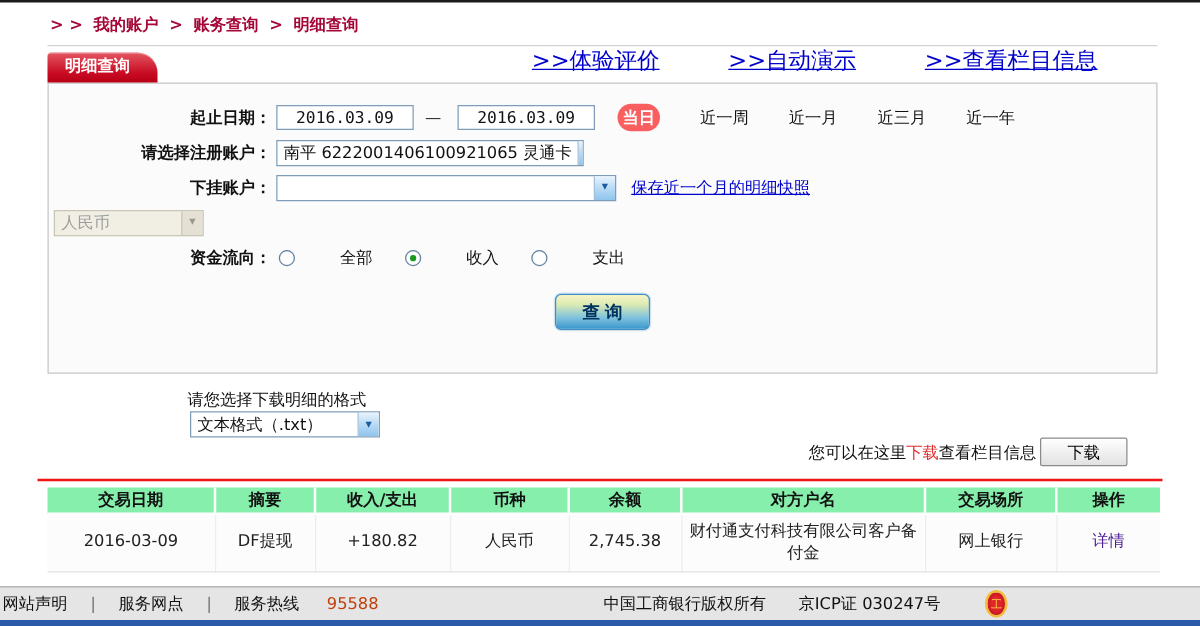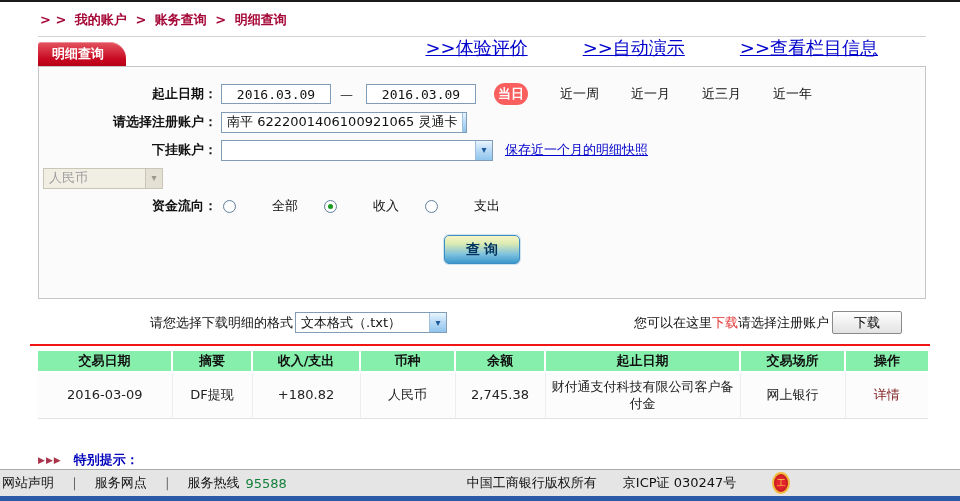--- a/index.html
+++ b/index.html
@@ -77,21 +77,21 @@
   .qbtn-row { margin-top:18px; text-align:center; }
   .query-btn {
     display:inline-block; width:76px; height:29px; line-height:27px;
     border:1px solid #3d8ec4; border-radius:5px;
     background:linear-gradient(180deg,#f7f4c6 0%,#dcebb2 28%,#7dc1de 68%,#3b98cb 100%);
     color:#00335f; font-weight:bold; font-size:14px; text-align:center; cursor:pointer;
     box-shadow:0 0 0 1px #cfe3ef;
   }
 
   
-  .dl-row { margin:12px 58px 0 150px; display:flex; align-items:center; font-size:13px; }
+  .dl-row { margin:12px 58px 0 150px; display:flex; font-size:13px;flex-direction:column; }
   .sel.w4 { width:152px; margin-left:2px; }
   .dl-right { margin-left:auto; display:flex; align-items:center; }
   .dl-red { color:#e03030; }
   .dl-btn {
     width:70px; height:23px; margin-left:3px; text-align:center; font-size:13px;
     background:linear-gradient(180deg,#ffffff,#e2e2e2); border:1px solid #8a8a8a;
     border-radius:2px; cursor:pointer;
   }
 
   .red-divider { margin:10px 30px 0 30px; border-top:2px solid #f01414; }
@@ -101,38 +101,38 @@
   table.detail th {
     background:#86efac; height:21px; font-weight:bold; color:#111;
     border-right:2px solid #fff; border-bottom:2px solid #fff;
   }
   table.detail td {
     height:46px; background:#fcfcfc; color:#222; padding:2px 6px;
     border-right:1px solid #ededed; border-bottom:1px solid #e2e2e2; line-height:1.35;
   }
   table.detail th:last-child, table.detail td:last-child { border-right:none; }
   td.amount { color:#d40000; }
-  td.action a { color:#7f1d1d; cursor:pointer; }
+  td.action a { color:#4c1d95; cursor:pointer; }
 
   
   .notice { margin:32px 0 0 38px; }
   .notice-head { display:flex; align-items:center; gap:12px; }
   .notice-arrows { color:#a8334a; font-size:9px; letter-spacing:1px; }
   .notice-title { color:#0000bb; font-weight:bold; font-size:13px; }
   .notice-item { margin:7px 0 0 18px; font-size:13px; color:#111; }
 
   
   .footer {
     position:absolute; left:0; right:0; bottom:5px; height:27px;
     background:#e5e5e5; border-top:1px solid #ababab;
     display:flex; align-items:center; font-size:13px; padding-left:2px;
   }
   .footer .fsep { margin:0 14px; color:#444; }
   .footer a { color:#111; cursor:pointer; }
-  .hotline-num { color:#15803d; margin-left:6px; }
+  .hotline-num { color:#c2410c; margin-left:22px; }
   .f-copy { margin-left:180px; }
   .f-icp { margin-left:26px; }
   .badge {
     width:18px; height:22px; margin-left:36px; border-radius:50%;
     background:radial-gradient(#e3242b 40%,#a50d14); border:2px solid #f2bc3f;
     color:#f7d04a; font-size:9px; display:flex; align-items:center; justify-content:center; flex:none;
   }
   .bottom-bar { position:absolute; left:0; right:0; bottom:0; height:5px; background:#2b5ba8; }
 </style>
 </head>
@@ -221,21 +221,21 @@
 
 <div class="dl-row">
   <span>请您选择下载明细的格式</span>
   <div class="sel w4">
     <span class="txt">文本格式（.txt）</span>
     <span class="arrow">▾</span>
   </div>
   <div class="dl-right">
     <span>您可以在这里</span>
     <span class="dl-red">下载</span>
-    <span>请选择注册账户</span>
+    <span>查看栏目信息</span>
     <button class="dl-btn">下载</button>
   </div>
 </div>
 
 <div class="red-divider"></div>
 
 <table class="detail">
   <colgroup>
     <col style="width:134px">
       <col style="width:80px">
@@ -246,21 +246,21 @@
       <col style="width:105px">
       <col style="width:83px">
   </colgroup>
   <thead>
     <tr>
       <th>交易日期</th>
       <th>摘要</th>
       <th>收入/支出</th>
       <th>币种</th>
       <th>余额</th>
-      <th>起止日期</th>
+      <th>对方户名</th>
       <th>交易场所</th>
       <th>操作</th>
     </tr>
   </thead>
   <tbody>
     <tr>
       <td>2016-03-09</td>
       <td>DF提现</td>
       <td class="amount">+180.82</td>
       <td>人民币</td>

